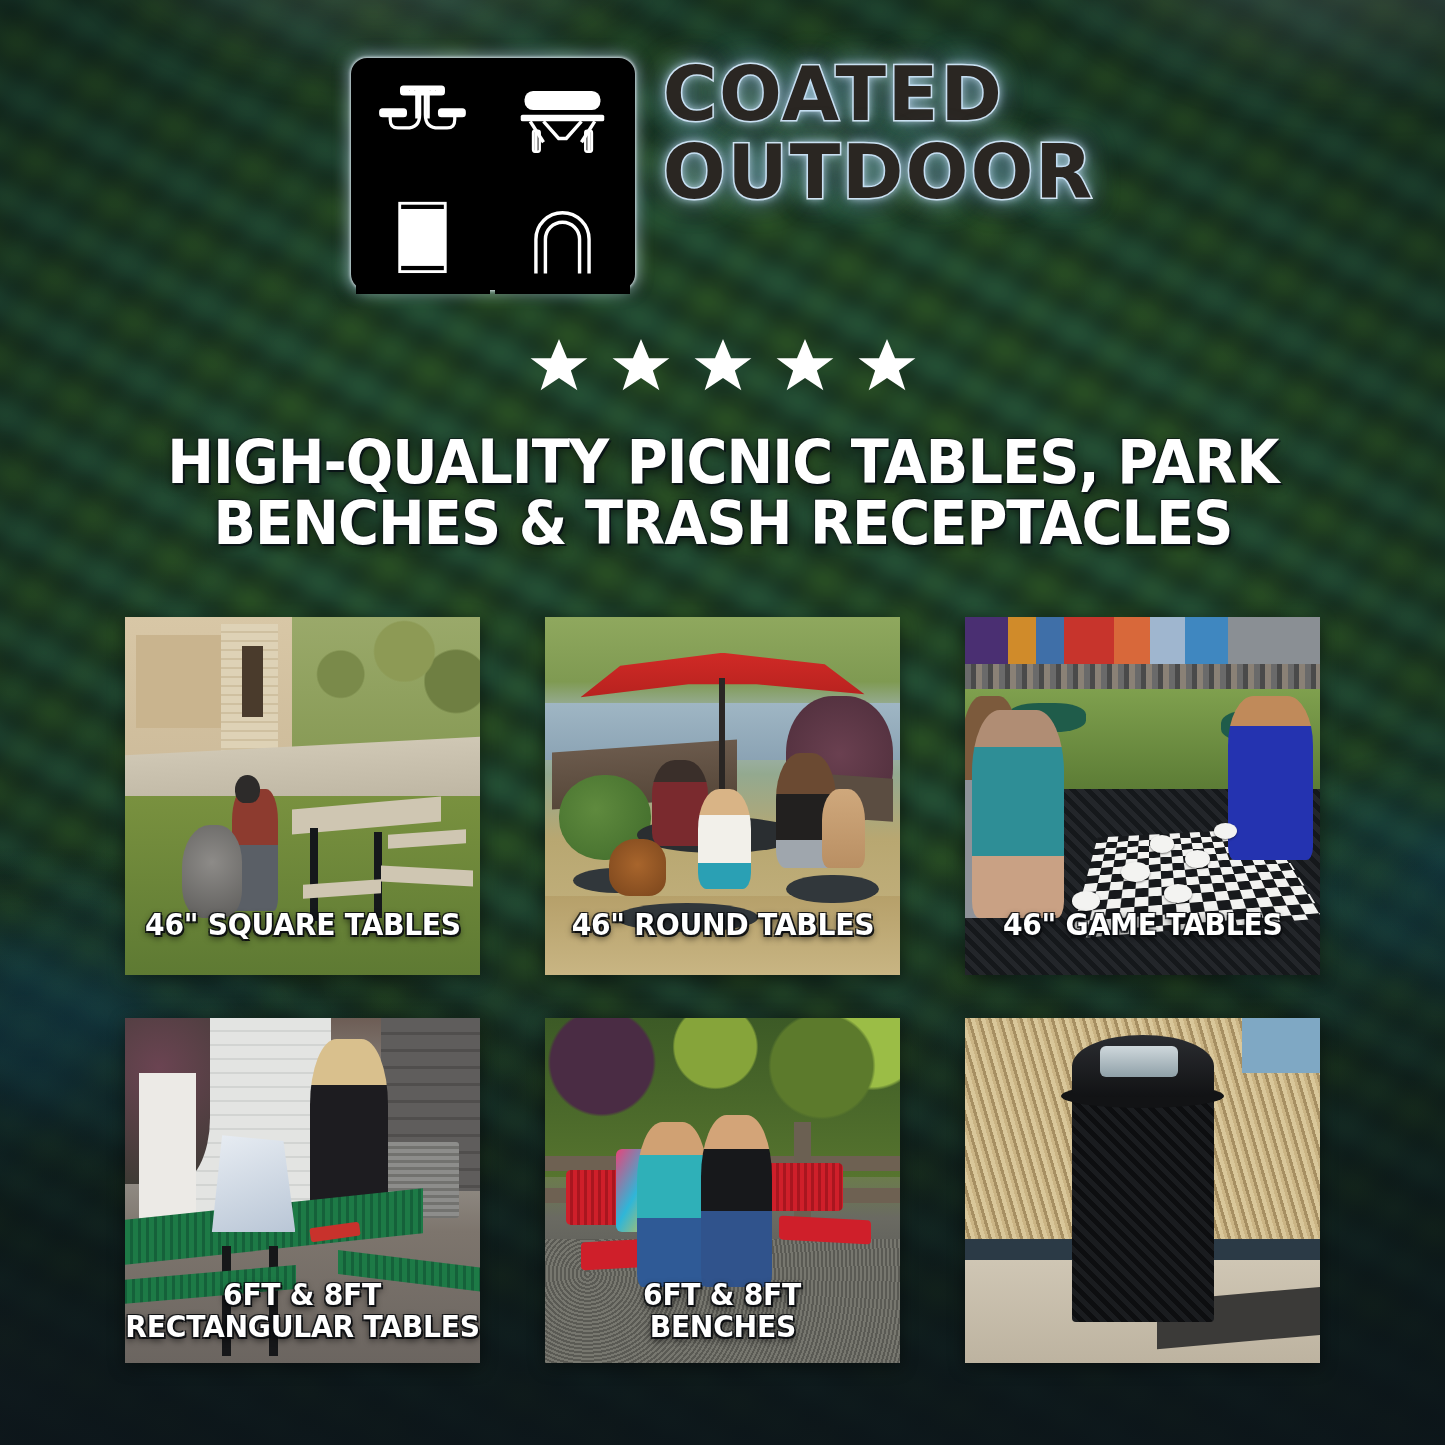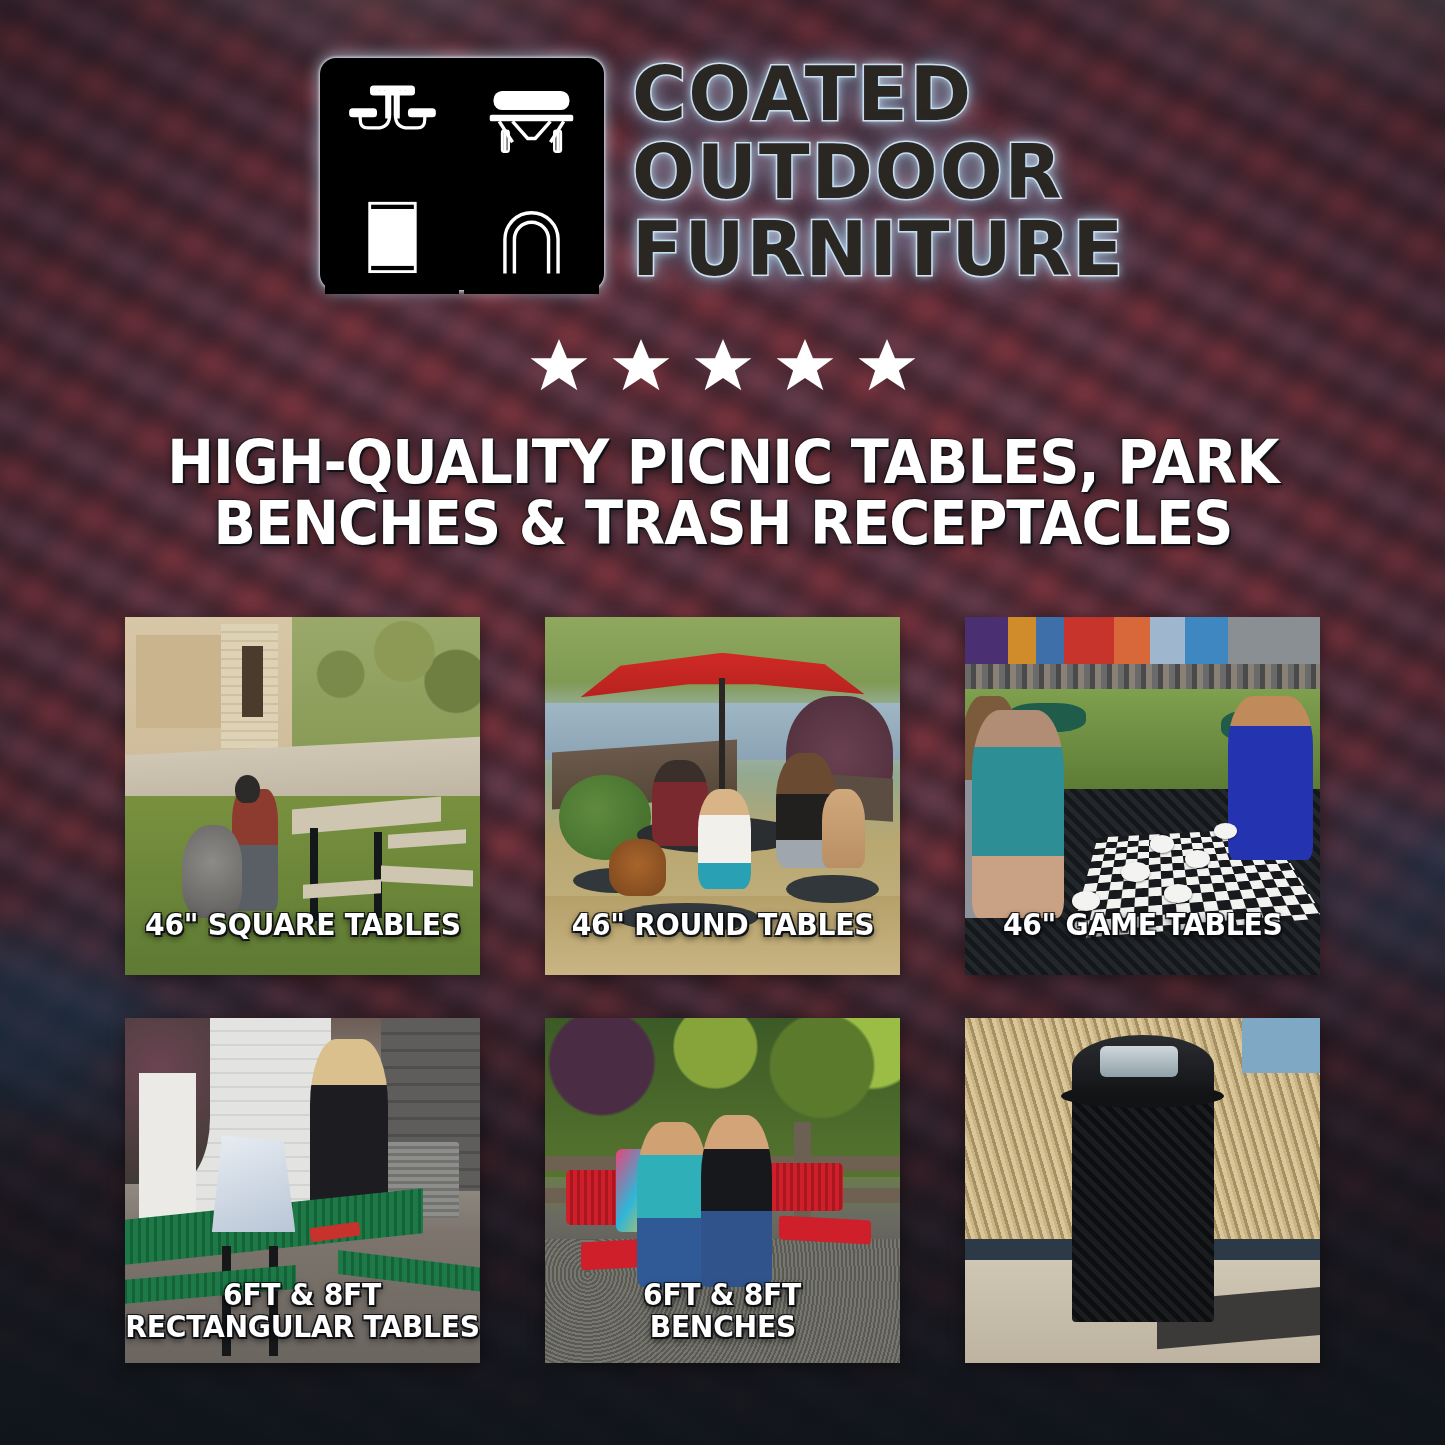--- a/index.html
+++ b/index.html
@@ -4,21 +4,21 @@
 <title>Coated Outdoor Furniture</title>
 <style>
   html,body{margin:0;padding:0;}
   body{
     width:1445px;height:1445px;overflow:hidden;
     font-family:"Liberation Sans",sans-serif;
     background:#0d1a22;
   }
   #ad{
     position:relative;width:1445px;height:1445px;overflow:hidden;
-    background:#ef4444;
+    background:#4d7c0f;
   }
   
   .bg-base{
     position:absolute;inset:0;
     background:
       radial-gradient(ellipse 70% 45% at 78% 6%,   rgba(150,160,168,.55) 0%, rgba(150,160,168,0) 60%),
       radial-gradient(ellipse 55% 38% at 20% 10%,  rgba(20,58,88,.85) 0%, rgba(20,58,88,0) 65%),
       radial-gradient(ellipse 60% 40% at 6% 52%,   rgba(16,86,128,.85) 0%, rgba(16,86,128,0) 62%),
       radial-gradient(ellipse 50% 30% at 96% 44%,  rgba(14,70,104,.7) 0%, rgba(14,70,104,0) 65%),
       radial-gradient(ellipse 80% 50% at 50% 96%,  rgba(13,24,32,.95) 0%, rgba(13,24,32,0) 70%),
@@ -335,21 +335,20 @@
               <path d="M32 88 V52 a18 18 0 0 1 36 0 V88"></path>
             </g>
           </svg>
         </div>
 
       </div>
 
       <div class="wordmark">
         <div class="wm-line">COATED</div>
         <div class="wm-line">OUTDOOR</div>
-        <div class="wm-line">FURNITURE</div>
       </div>
 
     </div>
 
     <div class="stars">
       <svg class="star" viewBox="0 0 24 24">
           <polygon fill="#fff" points="12,1.2 15.1,8.6 23,8.6 16.6,13.4 19.1,21 12,16.3 4.9,21 7.4,13.4 1,8.6 8.9,8.6"></polygon>
         </svg>
       <svg class="star" viewBox="0 0 24 24">
           <polygon fill="#fff" points="12,1.2 15.1,8.6 23,8.6 16.6,13.4 19.1,21 12,16.3 4.9,21 7.4,13.4 1,8.6 8.9,8.6"></polygon>

